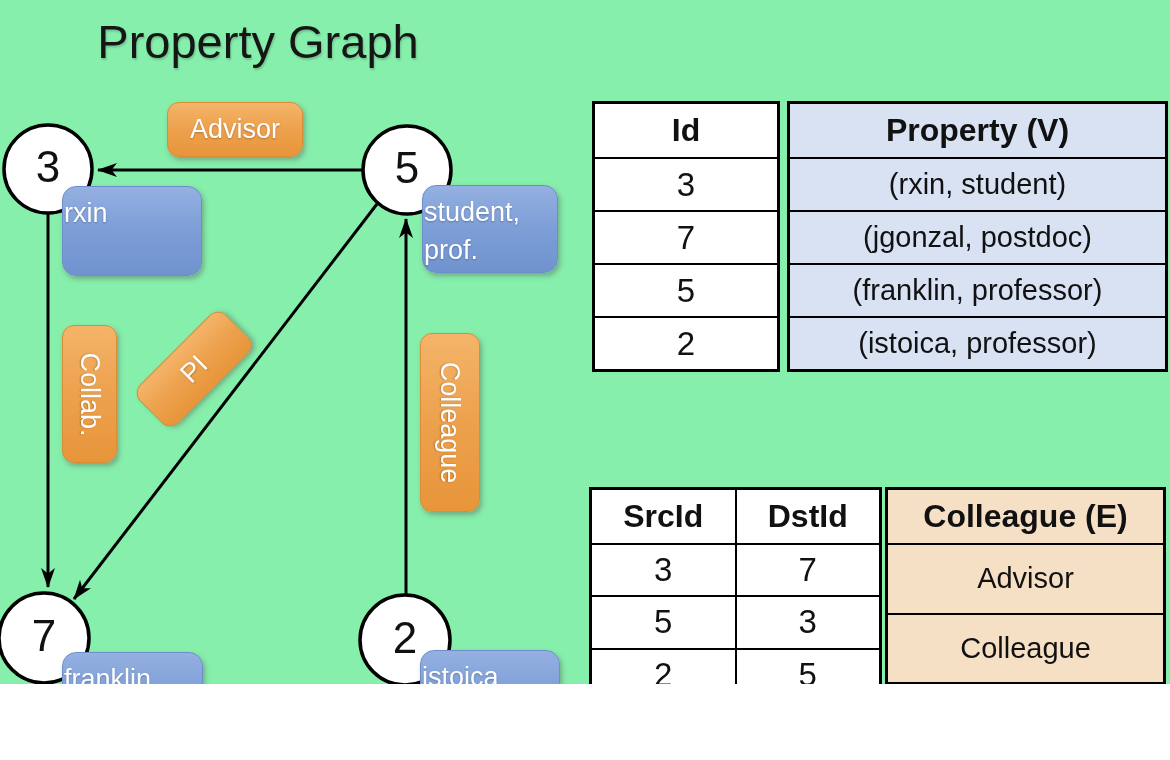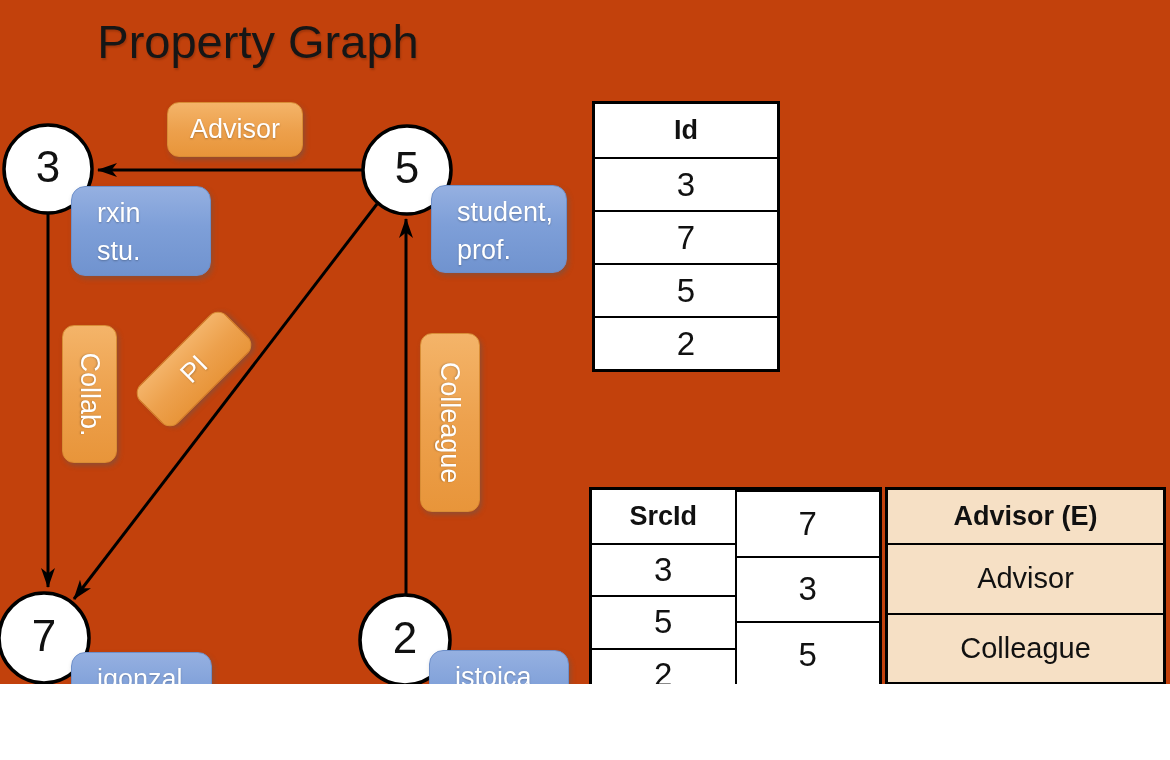--- a/index.html
+++ b/index.html
@@ -1,58 +1,57 @@
 <!DOCTYPE html>
 <html><head>
 <meta charset="utf-8">
 <style>
   html,body{margin:0;padding:0;background:#fff;}
   *{box-sizing:border-box;}
   .stage{
-    position:relative;width:1170px;height:684px;background:#c2410c;overflow:hidden;
+    position:relative;width:1170px;height:684px;background:#86efac;overflow:hidden;
     font-family:"Liberation Sans",sans-serif;color:#111;
   }
   
   .big-title{
     position:absolute;transform:translateX(-50%);
     font-size:47px;font-weight:400;color:#161616;letter-spacing:0px;white-space:nowrap;
     text-shadow:1px 2px 2px rgba(0,0,0,0.18);
   }
   
   .graph-svg{position:absolute;left:0;top:0;}
   .node-num{
     position:absolute;transform:translate(-50%,-54%);
     font-size:44px;font-weight:400;color:#111;
   }
   .vbox{
     position:absolute;border-radius:14px;color:#fff;
     background:linear-gradient(180deg,#95b0e1 0%,#7e9fd8 45%,#7093cf 100%);
     border:1px solid #6d8fc9;
     box-shadow:2px 3px 5px rgba(90,90,90,0.45);
-    font-size:27px;line-height:38px;padding:7px 0 0 25px;
+    font-size:27px;line-height:38px;padding:7px 0 0 1px;
     text-shadow:0 1px 2px rgba(0,0,0,0.25);
-    margin-left:9px;
   }
   .ebox{
     position:absolute;border-radius:12px;color:#fff;
     background:linear-gradient(180deg,#f4b469 0%,#eda14d 50%,#e8953a 100%);
     border:1px solid #d98d35;
     box-shadow:2px 3px 5px rgba(90,90,90,0.45);
     display:flex;align-items:center;justify-content:center;
     font-size:27px;text-shadow:0 1px 2px rgba(0,0,0,0.25);
   }
   .ebox .rot90{transform:rotate(90deg);white-space:nowrap;}
   .ebox.tilt{transform:rotate(-45deg);}
   
   .tblock{position:absolute;border:3px solid #000;background:#fff;display:flex;flex-direction:column;}
   .tblock .cell{
     flex:1;display:flex;align-items:center;justify-content:center;
     border-top:2.5px solid #000;font-size:29px;
   }
-  .tblock .cell.hdr{flex:0 0 53px;border-top:none;font-weight:bold;font-size:27px;}
+  .tblock .cell.hdr{flex:0 0 53px;border-top:none;font-weight:bold;font-size:32px;}
   .tblock .cell.num{font-size:33px;}
   .bg-blue{background:#d8e2f3;}
   .bg-tan{background:#f6e0c5;}
   .twocol{flex-direction:row;}
   .twocol .col{flex:1;display:flex;flex-direction:column;}
   .twocol .col.c2{border-left:2.5px solid #000;}
 </style>
 </head>
 <body>
 
@@ -78,28 +77,27 @@
     <circle cx="405" cy="640" r="45" fill="#fff" stroke="#000" stroke-width="3.5"></circle>
   </svg>
 
   <div class="node-num" style="left:48px;top:169px;">3</div>
   <div class="node-num" style="left:407px;top:170px;">5</div>
   <div class="node-num" style="left:44px;top:638px;">7</div>
   <div class="node-num" style="left:405px;top:640px;">2</div>
 
   <div class="vbox" style="left:62px;top:186px;width:140px;height:90px;">
     <div>rxin</div>
-    <div>stu.</div>
   </div>
   <div class="vbox" style="left:422px;top:185px;width:136px;height:88px;">
     <div>student,</div>
     <div>prof.</div>
   </div>
   <div class="vbox" style="left:62px;top:652px;width:141px;height:88px;">
-    <div>jgonzal,</div>
+    <div>franklin,</div>
   </div>
   <div class="vbox" style="left:420px;top:650px;width:140px;height:92px;">
     <div>istoica</div>
     <div>prof.</div>
   </div>
 
   <div class="ebox" style="left:167px;top:102px;width:136px;height:55px;">
     <span>Advisor</span>
   </div>
   <div class="ebox" style="left:62px;top:325px;width:55px;height:138px;">
@@ -114,38 +112,46 @@
 
 
   <div class="tblock" style="left:592px;top:101px;width:188px;height:271px;">
     <div class="cell hdr">Id</div>
     <div class="cell num">3</div>
     <div class="cell num">7</div>
     <div class="cell num">5</div>
     <div class="cell num">2</div>
   </div>
 
+  <div class="tblock bg-blue" style="left:787px;top:101px;width:381px;height:271px;">
+    <div class="cell hdr">Property (V)</div>
+    <div class="cell">(rxin, student)</div>
+    <div class="cell">(jgonzal, postdoc)</div>
+    <div class="cell">(franklin, professor)</div>
+    <div class="cell">(istoica, professor)</div>
+  </div>
 
 
   <div class="tblock twocol" style="left:589px;top:487px;width:293px;height:268px;">
     <div class="col">
       <div class="cell hdr">SrcId</div>
       <div class="cell num">3</div>
       <div class="cell num">5</div>
       <div class="cell num">2</div>
       <div class="cell num">5</div>
     </div>
     <div class="col c2">
+      <div class="cell hdr">DstId</div>
       <div class="cell num">7</div>
       <div class="cell num">3</div>
       <div class="cell num">5</div>
       <div class="cell num">7</div>
     </div>
   </div>
 
   <div class="tblock bg-tan" style="left:885px;top:487px;width:281px;height:268px;">
-    <div class="cell hdr">Advisor (E)</div>
+    <div class="cell hdr">Colleague (E)</div>
     <div class="cell">Advisor</div>
     <div class="cell">Colleague</div>
     <div class="cell">PI</div>
   </div>
 
 </div>
 
 </body></html>

